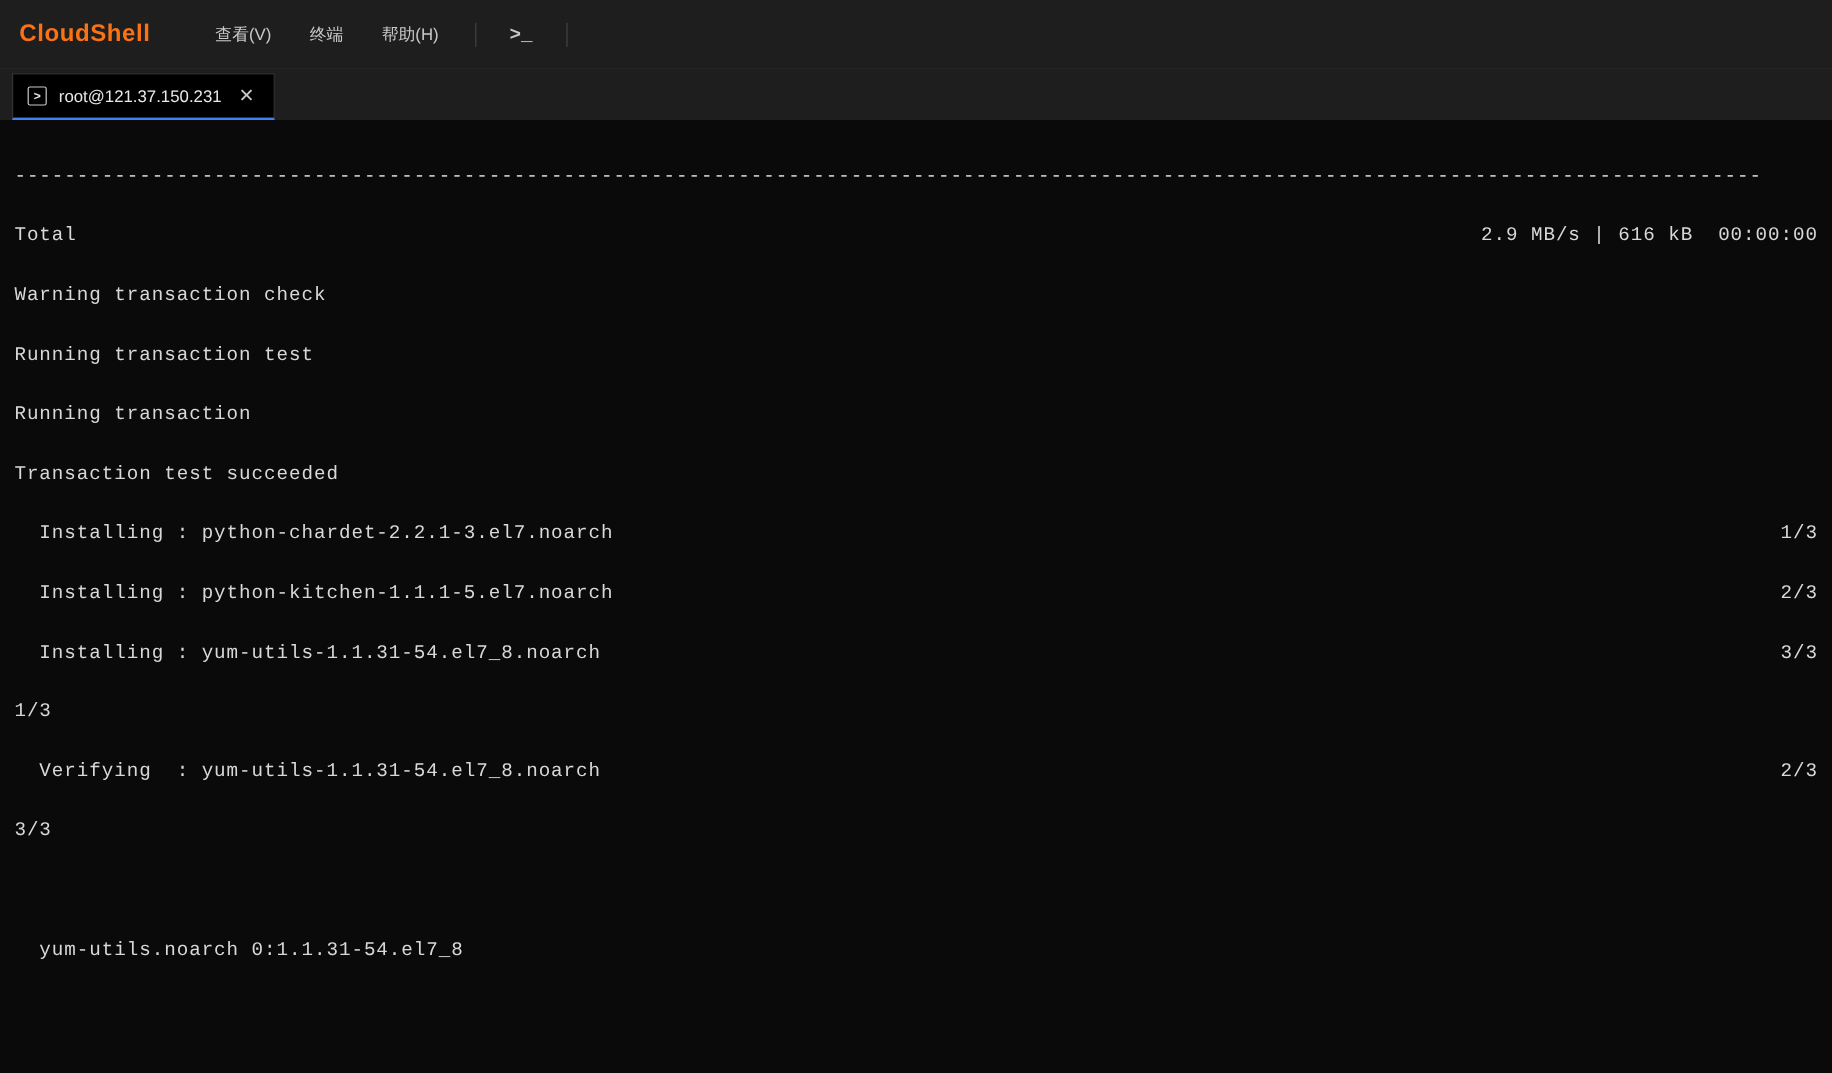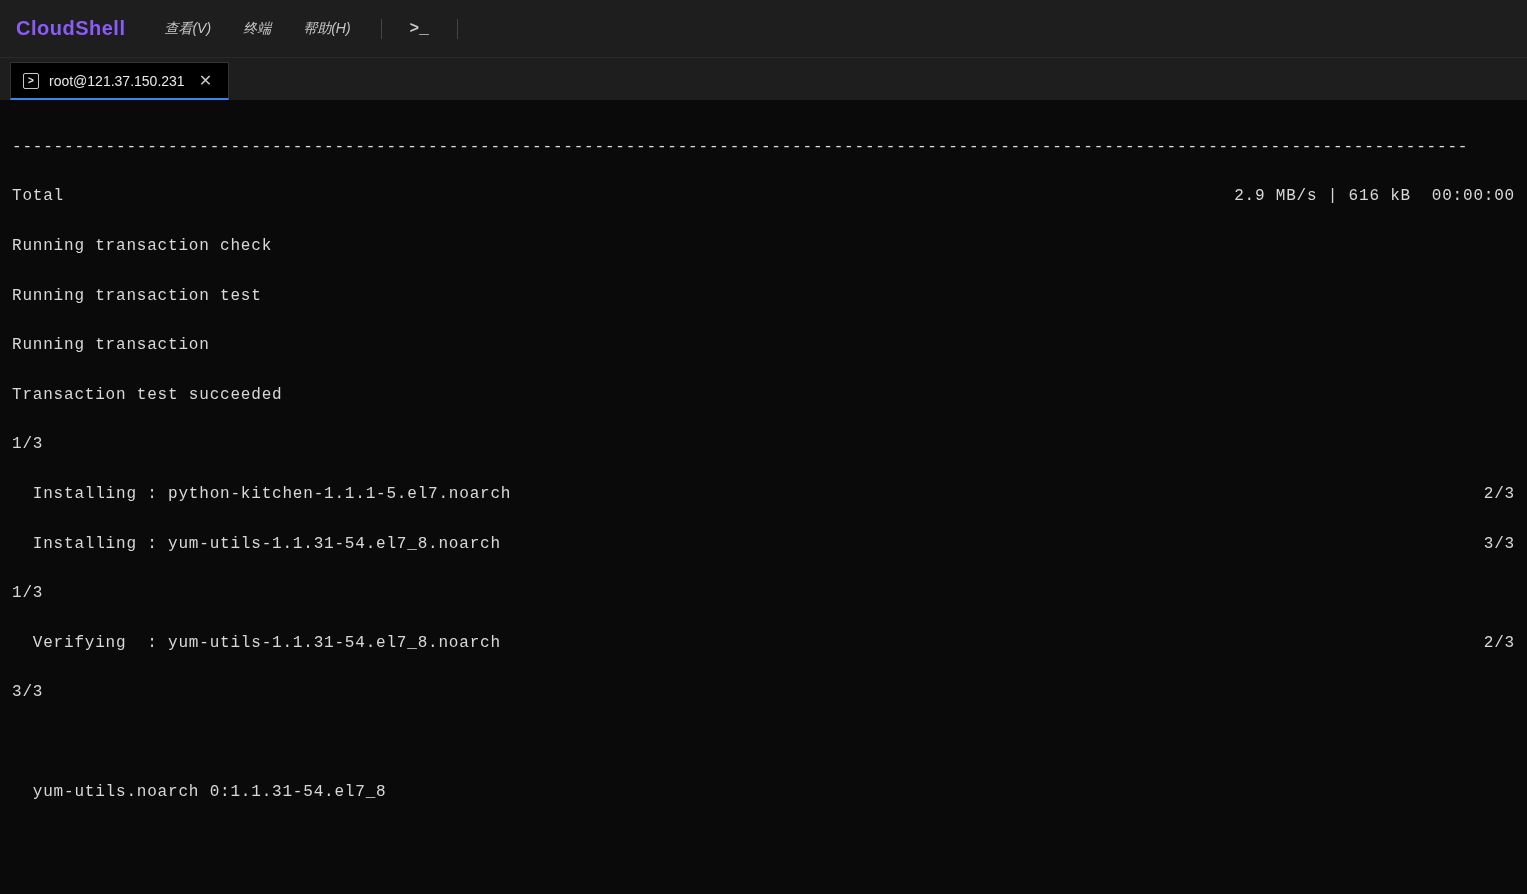--- a/index.html
+++ b/index.html
@@ -18,31 +18,30 @@
       display: flex;
       align-items: center;
       padding: 0 16px;
       gap: 4px;
       border-bottom: 1px solid #2a2a2a;
     }
     .logo {
       font-family: -apple-system, "Segoe UI", sans-serif;
       font-weight: 700;
       font-size: 20px;
-      color: #8b5cf6;
-      margin-right: 21px;
+      color: #f97316;
+      margin-right: 36px;
       letter-spacing: 0.5px;
     }
     .menu-item {
       font-family: "Microsoft YaHei", -apple-system, sans-serif;
       font-size: 14px;
       color: #c8c8c8;
       padding: 6px 14px;
       cursor: pointer;
-      font-style: italic;
     }
     .divider {
       width: 1px;
       height: 20px;
       background: #444;
       margin: 0 12px;
     }
     .prompt-icon {
       color: #c8c8c8;
       font-weight: bold;
@@ -121,25 +120,25 @@
   <div class="tab">
     <span class="tab-icon">&gt;</span>
     <span>root@121.37.150.231</span>
     <span class="tab-close">✕</span>
   </div>
 </div>
 
 <div class="terminal">
 <span class="tline">--------------------------------------------------------------------------------------------------------------------------------------------</span>
 <span class="tline-split"><span>Total</span><span>2.9 MB/s | 616 kB  00:00:00</span></span>
-<span class="tline">Running transaction check</span>
+<span class="tline">Warning transaction check</span>
 <span class="tline">Running transaction test</span>
 <span class="tline">Running transaction</span>
 <span class="tline">Transaction test succeeded</span>
-<span class="tline-split"><span>1/3</span></span>
+<span class="tline-split"><span>  Installing : python-chardet-2.2.1-3.el7.noarch</span><span>1/3</span></span>
 <span class="tline-split"><span>  Installing : python-kitchen-1.1.1-5.el7.noarch</span><span>2/3</span></span>
 <span class="tline-split"><span>  Installing : yum-utils-1.1.31-54.el7_8.noarch</span><span>3/3</span></span>
 <span class="tline-split"><span>1/3</span></span>
 <span class="tline-split"><span>  Verifying  : yum-utils-1.1.31-54.el7_8.noarch</span><span>2/3</span></span>
 <span class="tline-split"><span>3/3</span></span>
 <span class="tline"> </span>
 <span class="tline">  yum-utils.noarch 0:1.1.31-54.el7_8</span>
 
 
 

